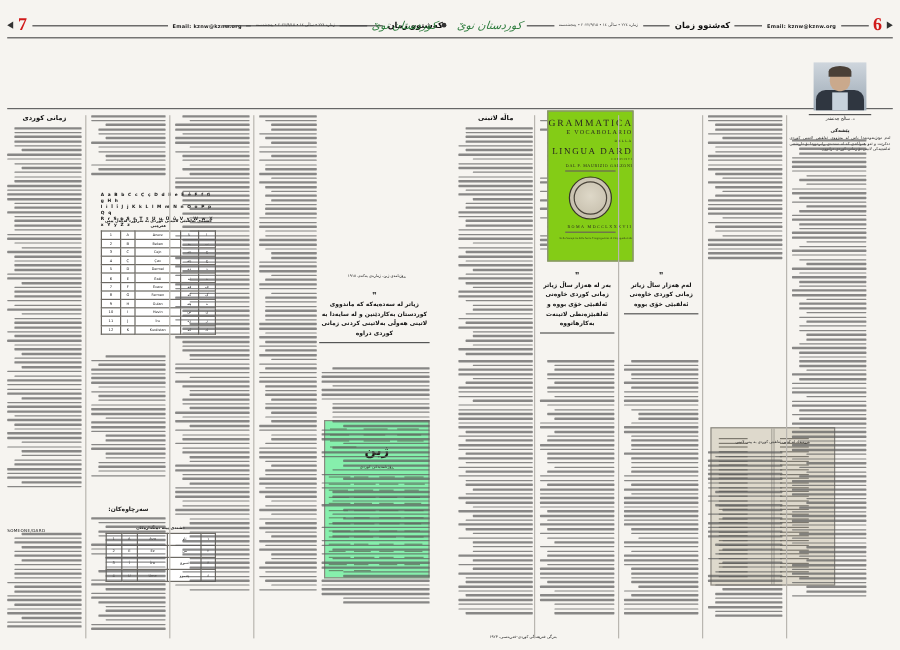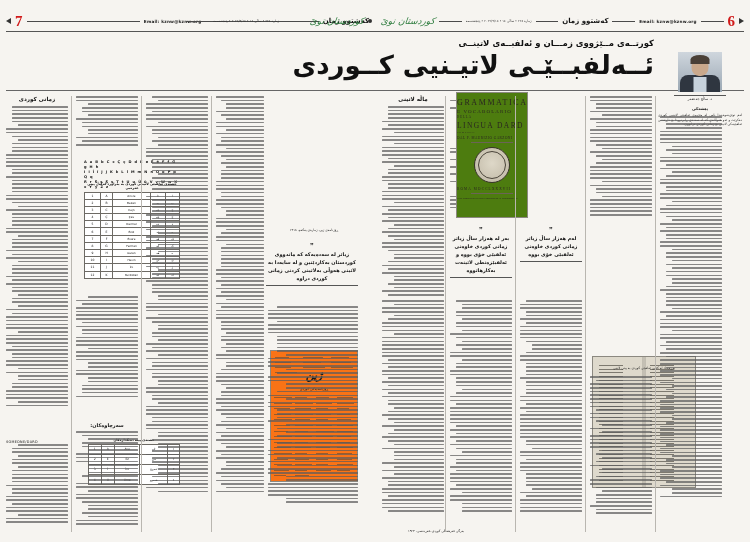--- a/index.html
+++ b/index.html
@@ -54,27 +54,27 @@
   .colhead{font-size:5.6px;font-weight:bold;color:#111;direction:rtl;text-align:center;margin-bottom:3px;line-height:7px;}
   .subhead{font-size:5px;font-weight:bold;color:#111;direction:rtl;text-align:center;margin:4px 0 3px;}
   .vrule{position:absolute;width:0;border-left:1px solid #b9b6b0;}
 
   
   .fig{position:absolute;background:#fff;border:1px solid #8b8880;box-sizing:border-box;overflow:hidden;}
   .fig-cap{font-size:3.2px;color:#222;direction:rtl;text-align:center;margin-top:2px;line-height:4px;}
   .cap-wrap{position:absolute;}
 
   
-  .scan{background:#f97316;position:relative;font-style:italic;}
+  .scan{background:#86efac;position:relative;}
   .scan .sl{position:absolute;height:1px;background:#4a463c;opacity:.55;}
   .scan-title{position:absolute;top:14%;left:50%;transform:translateX(-50%);font-size:11px;color:#1c1a16;font-weight:bold;direction:rtl;}
   .scan-sub{position:absolute;top:28%;left:50%;transform:translateX(-50%);font-size:3.4px;color:#2a2620;direction:rtl;}
 
   
-  .gram{background:#4d7c0f;position:relative;text-align:left;font-family:"Liberation Serif",serif;color:#2a2620;}
+  .gram{background:#84cc16;position:relative;text-align:right;font-family:"Liberation Serif",serif;color:#2a2620;}
   .gram .g1{font-size:8px;letter-spacing:1.6px;margin-top:5px;}
   .gram .g2{font-size:5px;letter-spacing:1.1px;margin-top:2px;}
   .gram .g3{font-size:3px;letter-spacing:1px;margin-top:1px;}
   .gram .g4{font-size:7.5px;letter-spacing:1.4px;margin-top:2px;}
   .gram .g5{font-size:2.6px;letter-spacing:.6px;margin-top:1px;}
   .gram .g6{font-size:3.4px;letter-spacing:.5px;margin-top:2px;}
   .seal{width:34px;height:34px;border-radius:50%;border:1px solid #3a352c;margin:4px auto;position:relative;background:radial-gradient(circle at 50% 45%,#ded8c8,#bdb5a2);}
   .seal:after{content:"";position:absolute;inset:3px;border-radius:50%;border:1px solid #4a443a;}
   .gram .g7{font-size:3.4px;letter-spacing:1.2px;margin-top:2px;}
   .gram .g8{font-size:2.4px;margin-top:3px;line-height:3.4px;}
@@ -138,24 +138,20 @@
   <div style="position:absolute;top:14px;left:186px;width:186px;height:14px;display:flex;align-items:center;gap:4px;">
     <div class="rule"></div>
     <div class="mh-date">ژمارە ٢٢٤ • ساڵی ١٤ • ٢٠٢٢/٩/١٥ • پێنجشەممە</div>
     <div class="rule"></div>
     <div class="mh-logo">كوردستان نوێ</div>
     <div class="mh-dot"></div>
   </div>
 
   <div class="mh-bottomrule" style="width:738px"></div>
 
-  <div class="headband">
-    <div class="kicker">كورتــەی مــێژووی زمـــان و ئەلفبــەی لاتینــی</div>
-    <div class="bigtitle">ئــەلفبــێـی لاتیـنیی كــوردی</div>
-  </div>
   <div class="headrule" style="top:90px;position:absolute;left:6px;right:6px;"></div>
 
   <div class="author">
     <div class="author-photo">
       <div class="ap-body"></div>
         <div class="ap-shirt"></div>
       <div class="ap-head"></div>
         <div class="ap-hair"></div>
     </div>
     <div class="author-rule"></div>

